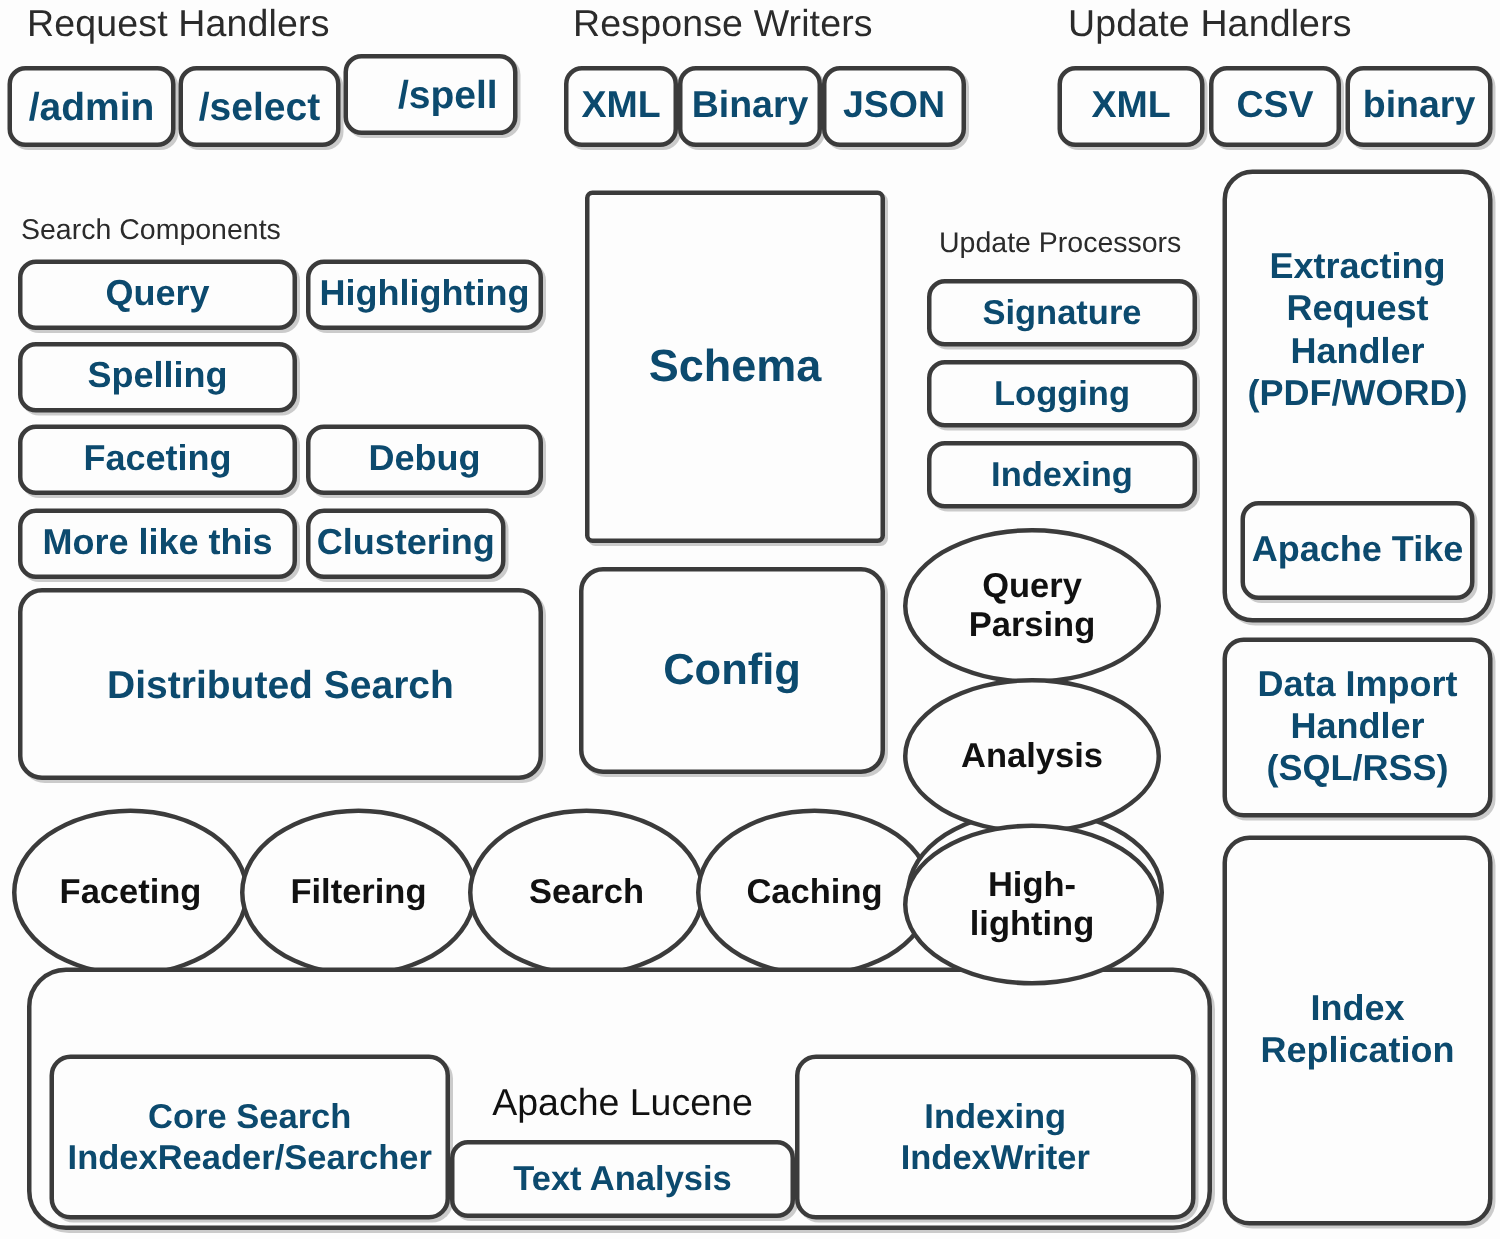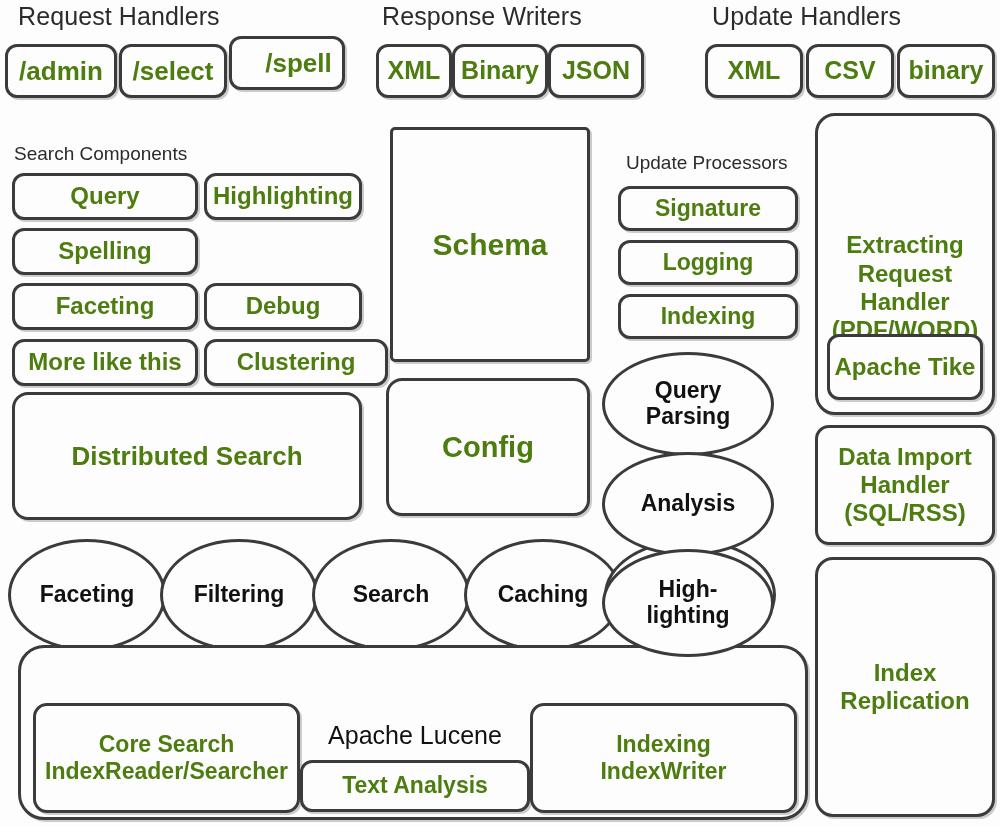--- a/index.html
+++ b/index.html
@@ -23,21 +23,21 @@
     box-sizing: border-box;
     background: #fdfdfd;
     border: 3px solid #3b3b3b;
     border-radius: 12px;
     display: flex;
     align-items: center;
     justify-content: center;
     text-align: center;
     font-weight: bold;
     line-height: 1.18;
-    color: #4d7c0f;
+    color: #0c4a6e;
     white-space: pre-line;
   }
   .grouphead {
     position: absolute;
     font-size: 25px;
     font-weight: normal;
     color: #2b2b2b;
     letter-spacing: 0.1px;
     white-space: nowrap;
   }
@@ -101,21 +101,21 @@
 
   <div class="node shadow" style="left:12px;  top:173px; width:186px; height:47px; font-size:24px;">Query</div>
   <div class="node shadow" style="left:204px; top:173px; width:158px; height:47px; font-size:24px;">Highlighting</div>
 
   <div class="node shadow" style="left:12px;  top:228px; width:186px; height:47px; font-size:24px;">Spelling</div>
 
   <div class="node shadow" style="left:12px;  top:283px; width:186px; height:47px; font-size:24px;">Faceting</div>
   <div class="node shadow" style="left:204px; top:283px; width:158px; height:47px; font-size:24px;">Debug</div>
 
   <div class="node shadow" style="left:12px;  top:339px; width:186px; height:47px; font-size:24px;">More like this</div>
-  <div class="node shadow" style="left:204px; top:339px; width:184px; height:47px; font-size:24px;">Clustering</div>
+  <div class="node shadow" style="left:204px; top:339px; width:133px; height:47px; font-size:24px;">Clustering</div>
 
   <div class="node shadow" style="left:12px; top:392px; width:350px; height:128px; font-size:26px; border-radius:16px;">Distributed Search</div>
 
   <div class="ellipse" style="left:8px;   top:539px; width:158px; height:112px; font-size:23px;">Faceting</div>
   <div class="ellipse" style="left:160px; top:539px; width:158px; height:112px; font-size:23px;">Filtering</div>
   <div class="ellipse" style="left:312px; top:539px; width:158px; height:112px; font-size:23px;">Search</div>
   <div class="ellipse" style="left:464px; top:539px; width:158px; height:112px; font-size:23px;">Caching</div>
   <div class="ellipse" style="left:604px; top:539px; width:172px; height:112px; font-size:23px;">High-
 lighting</div>
 
@@ -125,21 +125,21 @@
   <div class="smallhead" style="left:626px; top:152px;">Update Processors</div>
 
   <div class="node shadow" style="left:618px; top:186px; width:180px; height:45px; font-size:23px;">Signature</div>
   <div class="node shadow" style="left:618px; top:240px; width:180px; height:45px; font-size:23px;">Logging</div>
   <div class="node shadow" style="left:618px; top:294px; width:180px; height:45px; font-size:23px;">Indexing</div>
 
   <div class="ellipse" style="left:602px; top:352px; width:172px; height:104px; font-size:23px;">Query
 Parsing</div>
   <div class="ellipse" style="left:602px; top:452px; width:172px; height:104px; font-size:23px;">Analysis</div>
 
-  <div class="node shadow" style="left:815px; top:113px; width:180px; height:302px; font-size:24px; border-radius:20px; align-items:center; padding-top:48px;">
+  <div class="node shadow" style="left:815px; top:113px; width:180px; height:302px; font-size:24px; border-radius:20px; align-items:flex-start; padding-top:48px;">
     <span>Extracting
 Request
 Handler
 (PDF/WORD)</span>
   </div>
   <div class="node shadow" style="left:827px; top:334px; width:156px; height:66px; font-size:24px; border-radius:12px;">Apache Tike</div>
 
   <div class="node shadow" style="left:815px; top:425px; width:180px; height:120px; font-size:24px; border-radius:14px;">Data Import
 Handler
 (SQL/RSS)</div>

